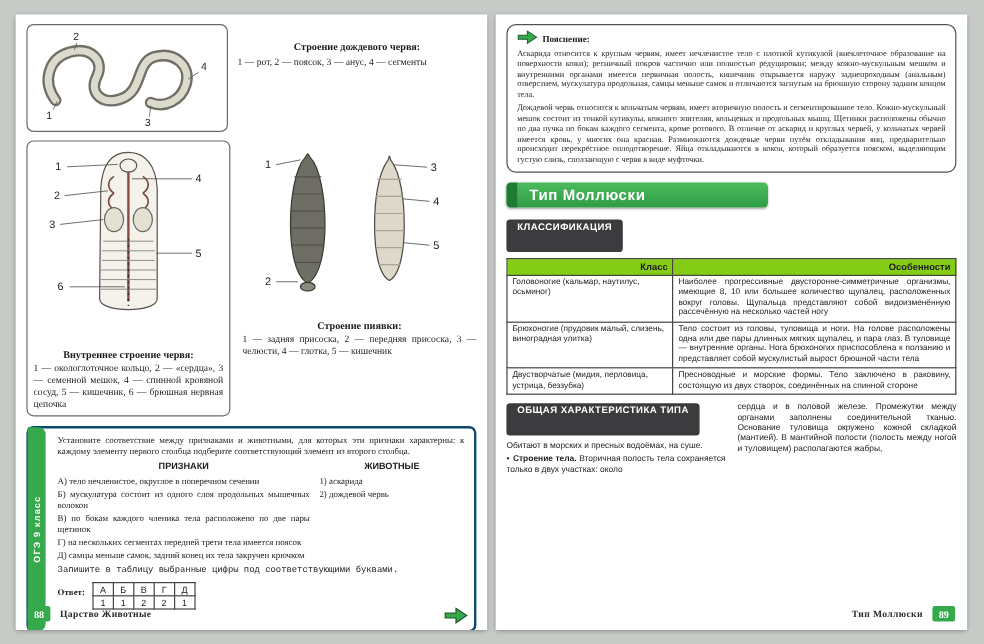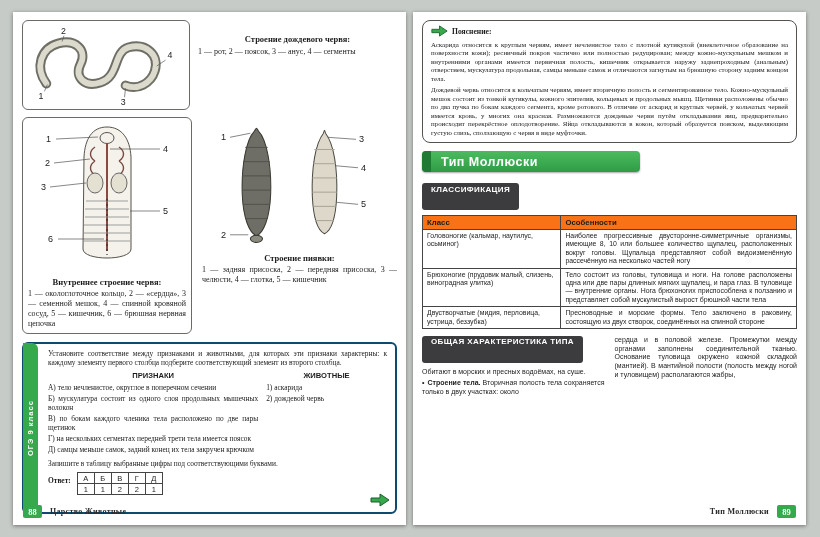--- a/index.html
+++ b/index.html
@@ -27,21 +27,21 @@
     background:#fff; padding:2px;
   }
   .fig1-box { width:168px; height:90px; }
   .fig1-cap { flex:1; padding-top:14px; font-size:8.5px; line-height:11px; }
   .cap-title { font-weight:bold; text-align:center; font-size:8.5px; margin-bottom:2px;}
   .cap-text { text-align:justify; font-size:8px; line-height:10px; }
 
   .lp-row2 { display:flex; gap:10px; margin-top:7px; align-items:flex-start; }
   .fig2-box { width:170px; padding:3px 5px 4px 5px; }
   .fig3-wrap { flex:1; padding-top:2px; }
-  .fig3-wrap .cap-title, .fig2-box .cap-title { margin-top:2px; }
+  .fig3-wrap .cap-title, .fig2-box .cap-title { margin-top:14px; }
 
   .task-box {
     position:relative;
     margin-top:8px; margin-left:0;
     border:2px solid #0c4a6e; border-radius:6px;
     min-height:172px;
     padding:5px 8px 6px 24px;
     font-size:7.4px; line-height:9px;
   }
   .oge-tab {
@@ -52,21 +52,21 @@
     display:flex; align-items:center; justify-content:center;
     font-family:"Liberation Sans", sans-serif; font-weight:bold;
     font-size:7.5px; letter-spacing:1px;
   }
   .task-intro { text-align:justify; margin-bottom:4px; }
   .match-cols { display:flex; gap:8px; }
   .signs-col { width:62%; }
   .animals-col { flex:1; }
   .col-h { font-weight:bold; text-align:center; font-family:"Liberation Sans", sans-serif; font-size:7.6px; margin-bottom:3px; }
   .sign { text-align:justify; margin-bottom:2px; }
-  .task-note { margin-top:3px; }
+  .task-note { margin-top:3px;font-family:Liberation Mono, monospace; }
   .answer-row { display:flex; align-items:flex-start; gap:6px; margin-top:4px; }
   .answer-label { font-weight:bold; padding-top:4px; }
   .answer-table { border-collapse:collapse; }
   .answer-table td {
     border:1px solid #444; width:17px; height:11px;
     text-align:center; font-size:7.5px; font-family:"Liberation Sans", sans-serif;
   }
   .cont-arrow { position:absolute; right:5px; bottom:3px; }
 
   
@@ -98,22 +98,22 @@
     font-size:7.8px; line-height:10px; text-align:justify;
   }
   .badge {
     display:inline-block; background:#3c3c3e; color:#fff;
     font-family:"Liberation Sans", sans-serif; font-weight:bold;
     font-size:8px; letter-spacing:.4px;
     padding:2px 9px 16px 9px; border-radius:3px; margin-bottom:5px;
   }
   .class-table { width:100%; border-collapse:collapse; font-family:"Liberation Sans", sans-serif; }
   .class-table th {
-    border:1px solid #444; background:#f97316;
-    font-size:7.8px; padding:2px 4px; text-align:left;
+    border:1px solid #444; background:#84cc16;
+    font-size:7.8px; padding:2px 4px; text-align:right;
   }
   .class-table td {
     border:1px solid #444; vertical-align:top;
     font-size:6.9px; line-height:8.4px; padding:2px 4px; text-align:justify;
   }
   .class-table td.c1 { width:37%; text-align:left; }
 
   .bottom-cols { display:flex; gap:10px; margin-top:7px; font-family:"Liberation Sans", sans-serif; }
   .bcol { width:50%; font-size:7px; line-height:8.7px; }
   .bcol p { text-align:justify; margin-bottom:3px; }

